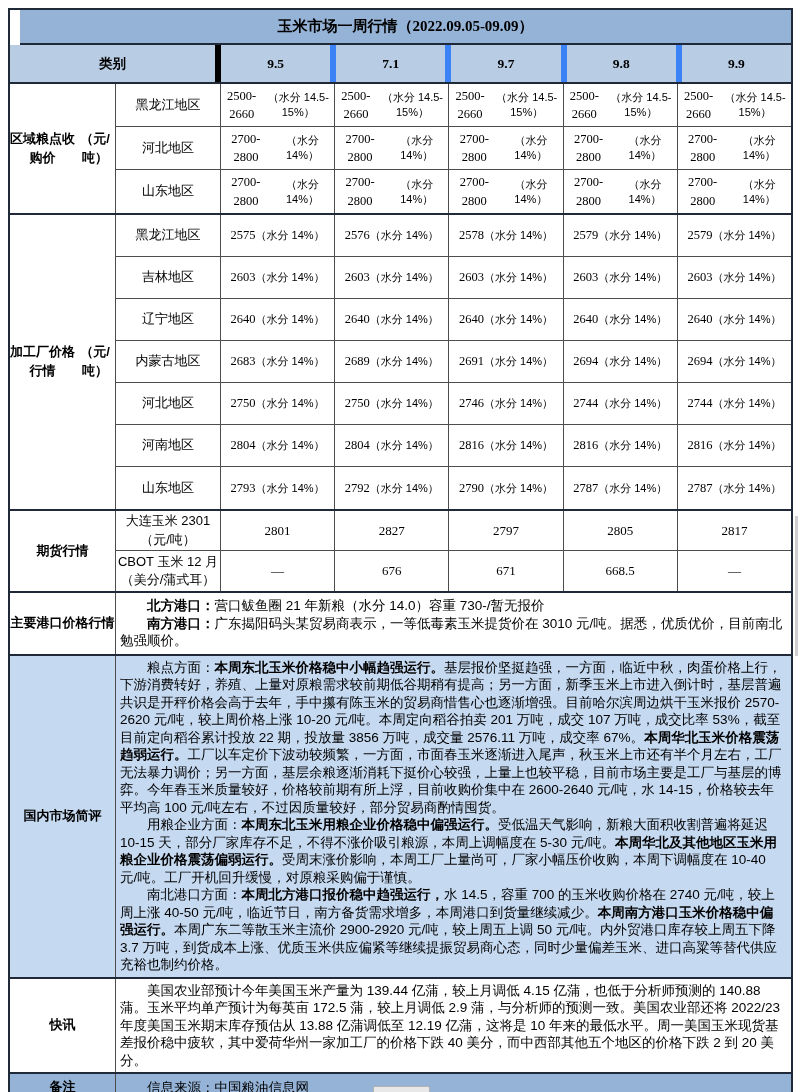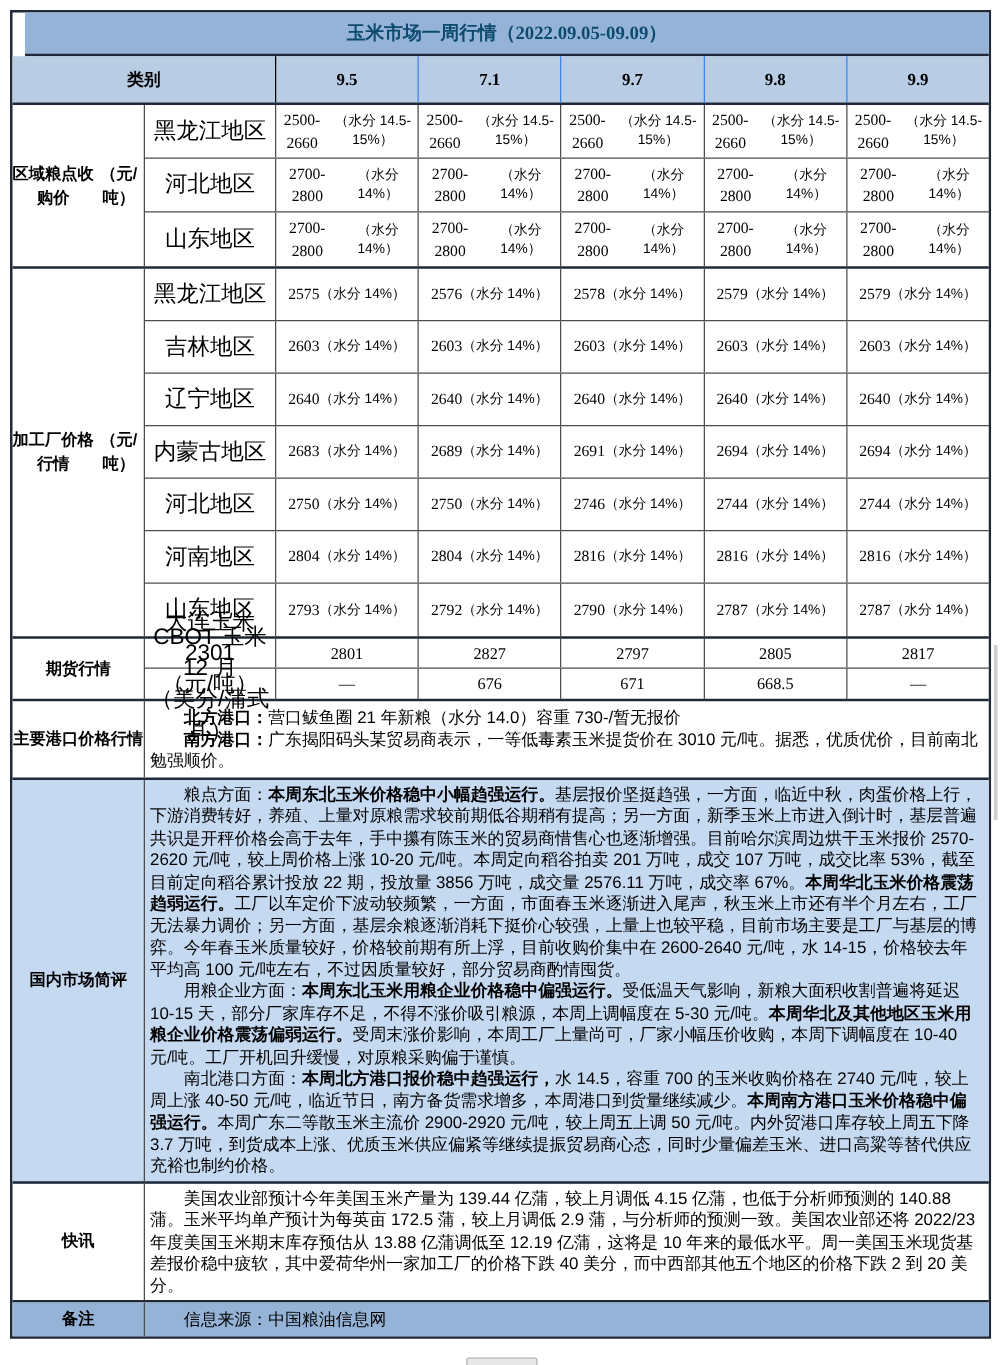--- a/index.html
+++ b/index.html
@@ -9,52 +9,52 @@
     font-family: "Liberation Sans", "DejaVu Sans", sans-serif;
     color: #000;
   }
   .sheet {
     position: absolute; left: 8px; top: 8px; width: 785px;
     border: 2px solid #1f2937; background: #fff;
   }
   .title-bar {
     height: 35px; background: #95B3D7; border-bottom: 2px solid #1f2937;
     display: flex; align-items: center; justify-content: center;
-    font-weight: bold; font-size: 15px; color: #0c4a6e;
+    font-weight: bold; font-size: 15px; color: #000000;
     font-family: "Liberation Serif", "DejaVu Serif", serif;
     margin-left: 10px;
   }
   .header-row { display: flex; background: #B8CCE4; border-bottom: 2px solid #1f2937; height: 39px; }
   .hdr-cat {
     width: 211px; flex: 0 0 211px; display: flex; align-items: center; justify-content: center;
-    font-weight: bold; font-size: 13.5px; border-right: 1px solid #000000;
+    font-weight: bold; font-size: 13.5px; border-right: 6px solid #000000;
   }
   .hdr-day {
     flex: 1 1 0; display: flex; align-items: center; justify-content: center;
-    font-weight: bold; font-size: 13.5px; border-right: 1px solid #3b82f6;
+    font-weight: bold; font-size: 13.5px; border-right: 6px solid #3b82f6;
     font-family: "Liberation Serif", "DejaVu Serif", serif;
   }
   .hdr-day:last-child, .prow .day:last-child, .frow .fval:last-child { border-right: none; }
 
   .psec, .fsec { display: flex; border-bottom: 2px solid #1f2937; }
   .sec-label {
     width: 106px; flex: 0 0 106px; display: flex; flex-direction: row;
     align-items: center; justify-content: center;
     font-weight: bold; font-size: 13px; text-align: center;
     border-right: 1px solid #4d4d4d; line-height: 1.45;
   }
   .rows { flex: 1 1 auto; display: flex; flex-direction: column; }
   .prow, .frow { display: flex; border-bottom: 1px solid #4d4d4d; }
   .prow:last-child, .frow:last-child { border-bottom: none; }
   .prow { height: 43px; }
   .sec-b .prow { height: 42px; }
-  .frow { height: 24px; }
+  .frow { height: 40px; }
   .region {
     width: 105px; flex: 0 0 105px; display: flex; flex-direction: column;
-    align-items: center; justify-content: center; font-size: 18px;
+    align-items: center; justify-content: center; font-size: 13px;
     border-right: 1px solid #4d4d4d; text-align: center; line-height: 1.4;
   }
   .day, .fval {
     flex: 1 1 0; display: flex; flex-direction: row; align-items: center; justify-content: center;
     border-right: 1px solid #4d4d4d; text-align: center;
   }
   .pline { font-size: 12.5px; font-family: "Liberation Serif", "DejaVu Serif", serif; line-height: 1.45; }
   .mline { font-size: 11px; line-height: 1.35; }
   .fval { font-size: 13px; font-family: "Liberation Serif", "DejaVu Serif", serif; }
 

